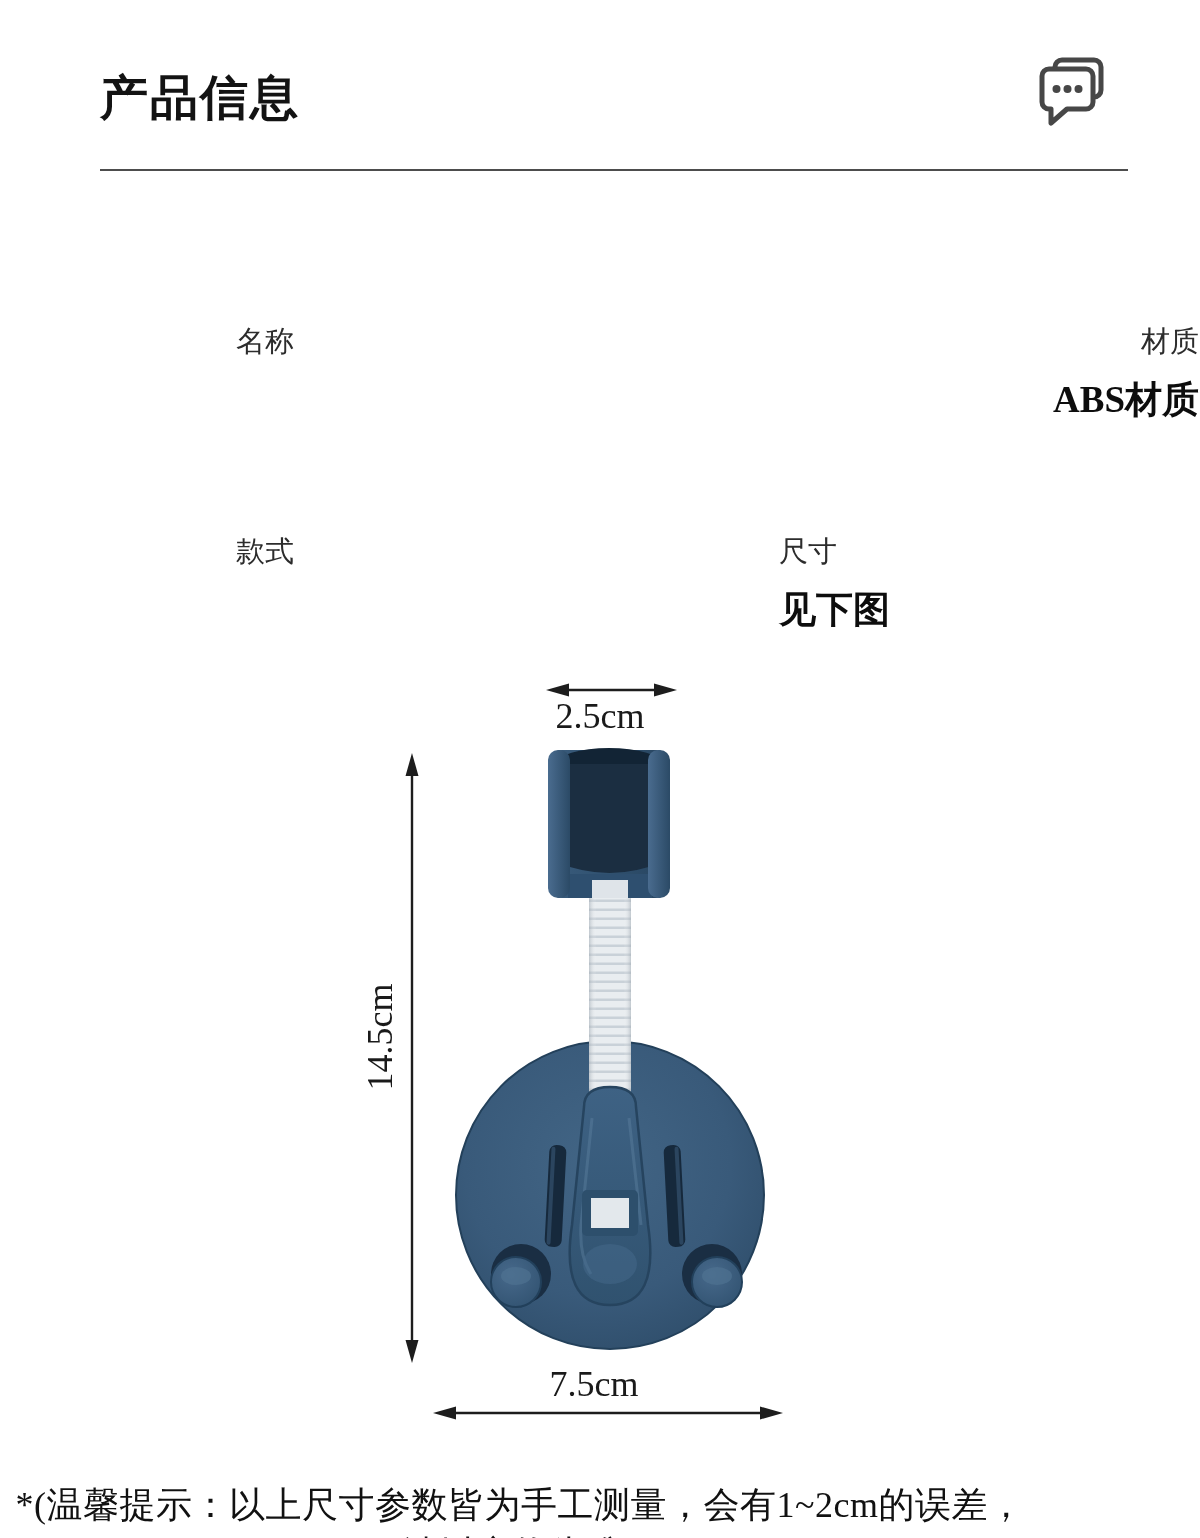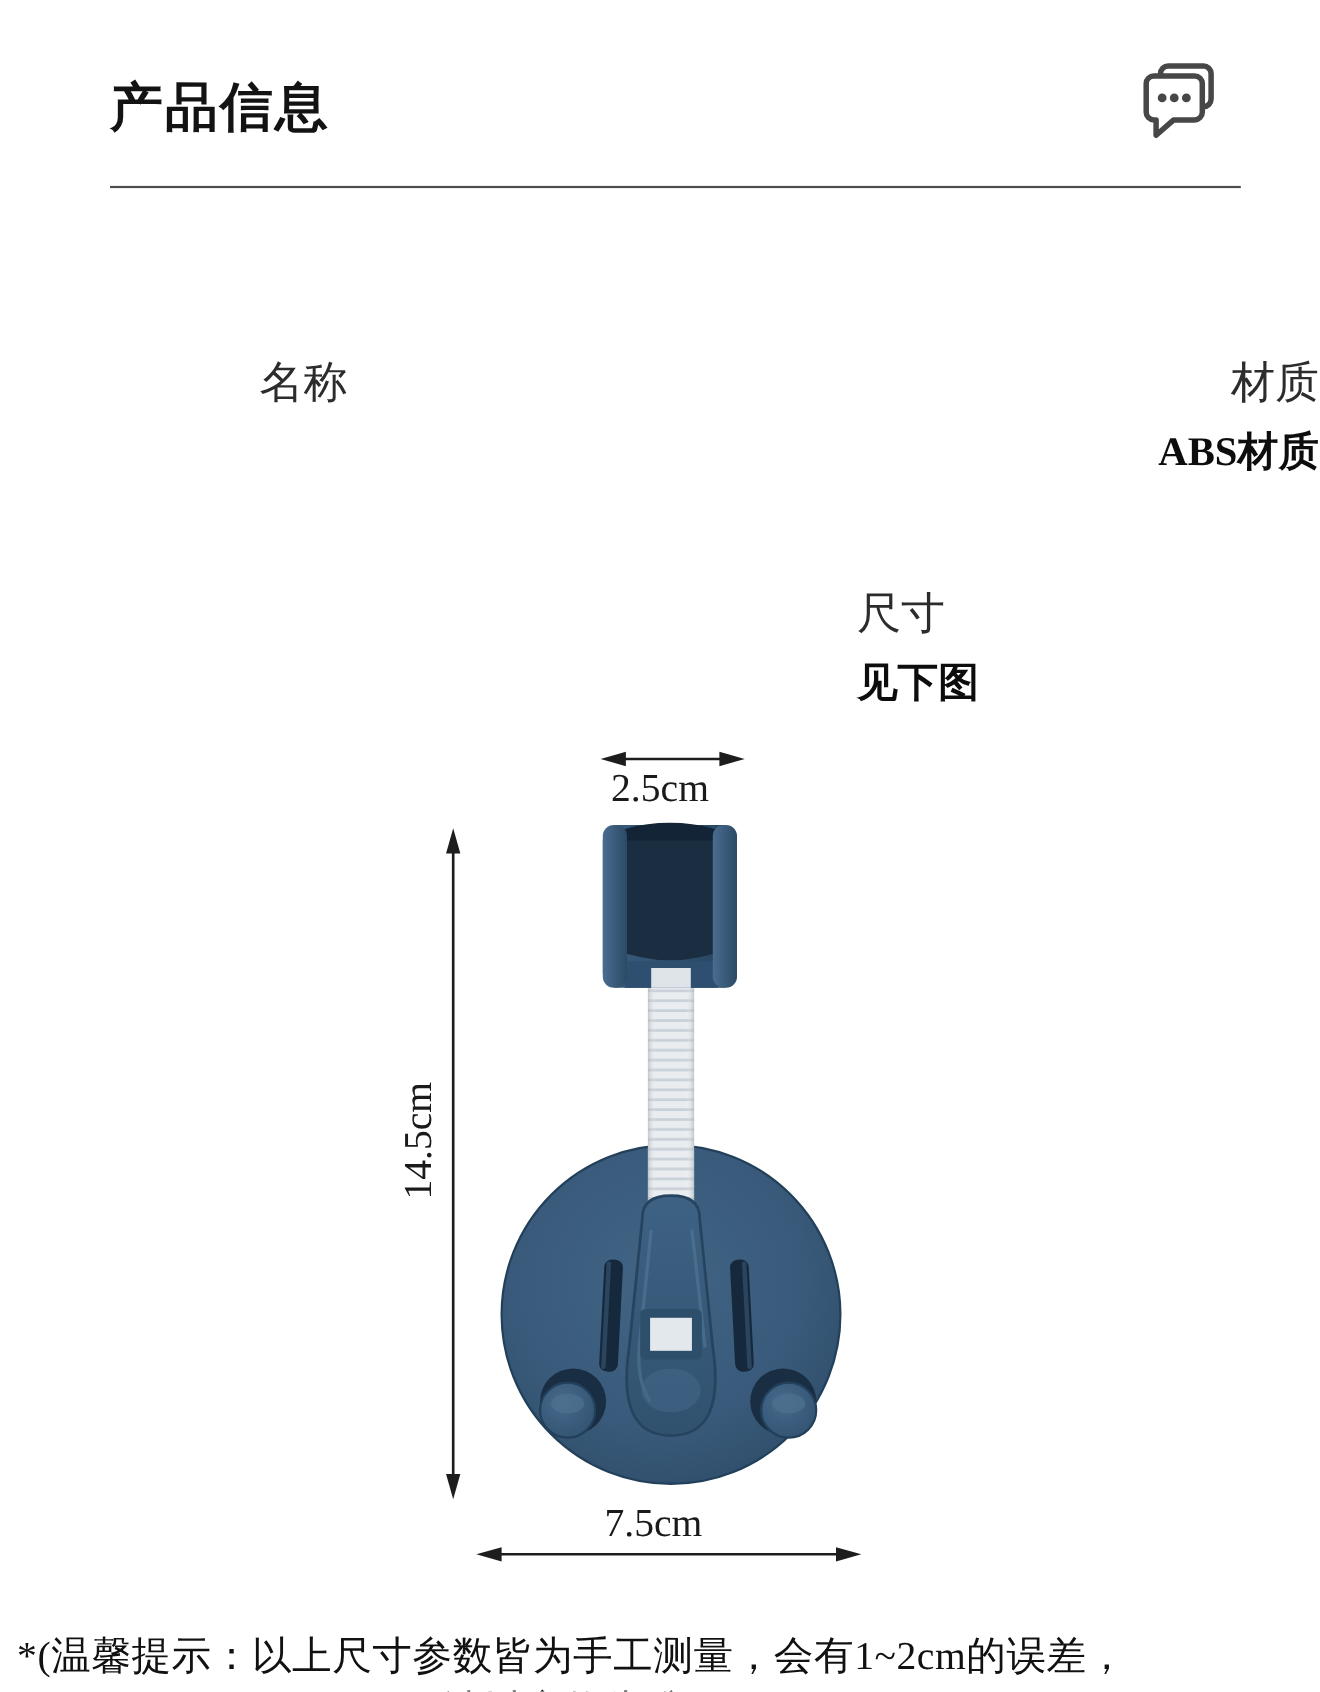--- a/index.html
+++ b/index.html
@@ -18,21 +18,21 @@
   }
   .chat-icon{
     position:absolute;left:1034px;top:56px;width:74px;height:70px;
   }
   .header-divider{
     position:absolute;left:100px;top:169px;width:1028px;height:0;
     border-top:2px solid #4d4d4d;
   }
   .spec-cell{position:absolute;width:420px;}
   .spec-label{
-    font-size:40px;color:#2c2c2c;font-weight:400;line-height:1.1;
+    font-size:29px;color:#2c2c2c;font-weight:400;line-height:1.1;
   }
   .spec-value{
     margin-top:22px;
     font-size:37px;color:#0d0d0d;font-weight:700;line-height:1.1;
   }
   .cell-name{left:236px;top:326px;}
   .cell-material{left:779px;top:326px;text-align:right;}
   .cell-style{left:236px;top:536px;}
   .cell-size{left:779px;top:536px;}
   .figure-svg{position:absolute;left:330px;top:650px;width:490px;height:800px;}
@@ -72,20 +72,21 @@
   <div class="header-divider"></div>
 
   <div class="spec-cell cell-name">
     <div class="spec-label">名称</div>
   </div>
   <div class="spec-cell cell-material">
     <div class="spec-label">材质</div>
     <div class="spec-value">ABS材质</div>
   </div>
   <div class="spec-cell cell-style">
+    <div class="spec-label">款式</div>
   </div>
   <div class="spec-cell cell-size">
     <div class="spec-label">尺寸</div>
     <div class="spec-value">见下图</div>
   </div>
 
   <svg class="figure-svg" viewBox="0 0 490 800">
     <defs>
       <linearGradient id="cupG" x1="0" y1="0" x2="1" y2="0">
         <stop offset="0" stop-color="#3a5c7d"></stop>

